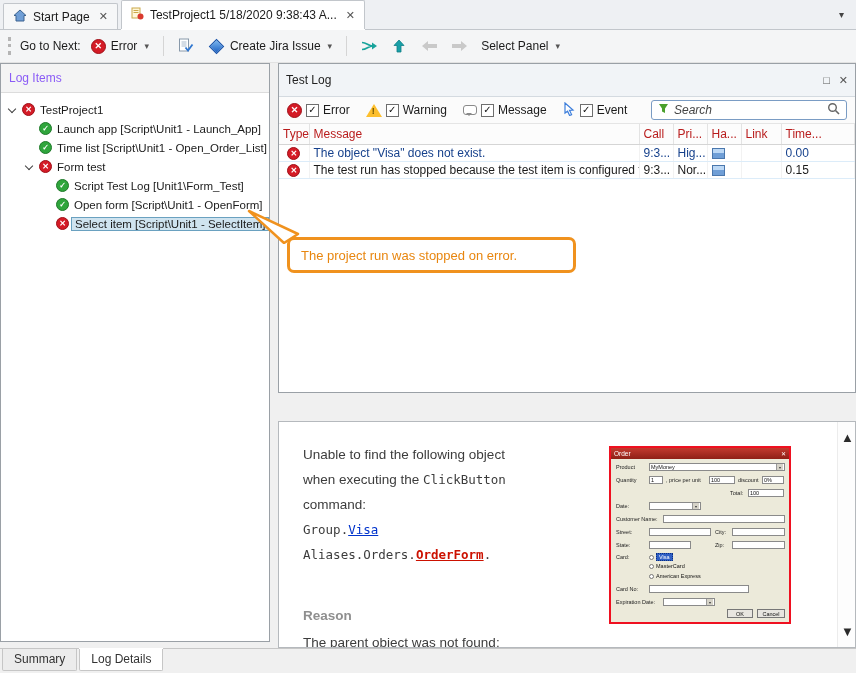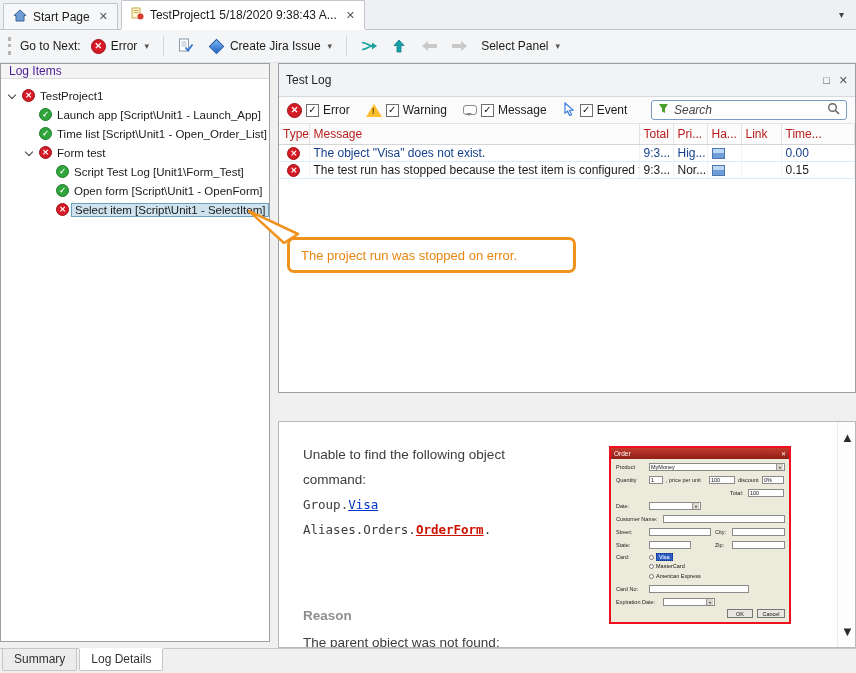--- a/index.html
+++ b/index.html
@@ -20,21 +20,21 @@
   .dd{font-size:9px;color:#555;margin-left:2px;}
   .tb-btn{display:flex;align-items:center;gap:5px;padding:3px 4px;border-radius:2px;white-space:nowrap;}
   .tb-icon{display:inline-flex;align-items:center;justify-content:center;width:24px;height:24px;}
   .circle-icon{width:15px;height:15px;border-radius:50%;display:inline-flex;align-items:center;justify-content:center;color:#fff;font-size:9px;font-weight:bold;flex:none;line-height:1;}
   .err{background:#d41b26;border:1px solid #a01018;}
   .ok{background:#2fa53c;border:1px solid #1f7a2a;}
   .diamond{width:11px;height:11px;transform:rotate(45deg);background:linear-gradient(135deg,#7db9f0,#1b5fc2);border:1px solid #1450a8;margin:0 3px;flex:none;}
 
   
   .left-panel{position:absolute;left:0;top:63px;width:270px;height:579px;background:#fff;border:1px solid #9aa0a6;overflow:hidden;}
-  .panel-header{height:15px;background:#f4f4f4;border-bottom:1px solid #dcdcdc;display:flex;align-items:center;padding:7px 8px;color:#4c1d95;}
+  .panel-header{height:29px;background:#f4f4f4;border-bottom:1px solid #dcdcdc;display:flex;align-items:center;padding:7px 8px;color:#8b5cf6;}
   .tree{padding-top:7px;font-size:11.5px;}
   .tree-row{display:flex;align-items:center;height:19px;gap:5px;white-space:nowrap;}
   .lvl0{padding-left:6px;}.lvl1{padding-left:23px;}.lvl2{padding-left:40px;}
   .chev{width:10px;height:10px;position:relative;flex:none;}
   .chev::before{content:"";position:absolute;left:2px;top:1px;width:5px;height:5px;border-right:1.6px solid #404040;border-bottom:1.6px solid #404040;transform:rotate(45deg);}
   .chev-ph{width:10px;flex:none;}
   .tree-sel{background:#cfe3ef;border:1px solid #6aa1c0;padding:0 3px;margin-left:-3px;}
 
   
   .callout{position:absolute;left:287px;top:237px;width:289px;height:36px;border:3px solid #f0921e;border-radius:7px;background:#fff;display:flex;align-items:center;padding:0 11px;color:#e8860f;font-size:13px;z-index:6;}
@@ -263,21 +263,21 @@
         <col style="width:34px">
         <col style="width:34px">
         <col style="width:34px">
         <col style="width:40px">
         <col>
       </colgroup>
     <thead>
       <tr>
         <th>Type</th>
         <th>Message</th>
-        <th>Total</th>
+        <th>Call</th>
         <th>Pri...</th>
         <th>Ha...</th>
         <th>Link</th>
         <th>Time...</th>
       </tr>
     </thead>
     <tbody>
       <tr class="r0">
         <td><span class="circle-icon err sm">✕</span></td>
         <td>The object "Visa" does not exist.</td>
@@ -304,20 +304,21 @@
     <polygon points="3,3 52,26 38,35" fill="#ffffff" stroke="#f0921e" stroke-width="2.5" stroke-linejoin="round"></polygon>
   </svg>
 <div class="callout">
   <span>The project run was stopped on error.</span>
 </div>
 
 <div class="details-panel">
   <div class="dcontent">
     <div class="dtext">
       <div><span>Unable to find the following object</span></div>
+      <div><span>when executing the </span><span class="mono">ClickButton</span></div>
       <div><span>command:</span></div>
       <div class="mono"><span>Group.</span><span class="blue-link">Visa</span></div>
       <div class="mono"><span>Aliases.Orders.</span><span class="err-link">OrderForm</span><span>.</span></div>
     </div>
     <div class="reason-h">Reason</div>
     <div class="reason-t">The parent object was not found:</div>
 
     <div class="orderform">
       <div class="of-title">
         <span>Order</span>

